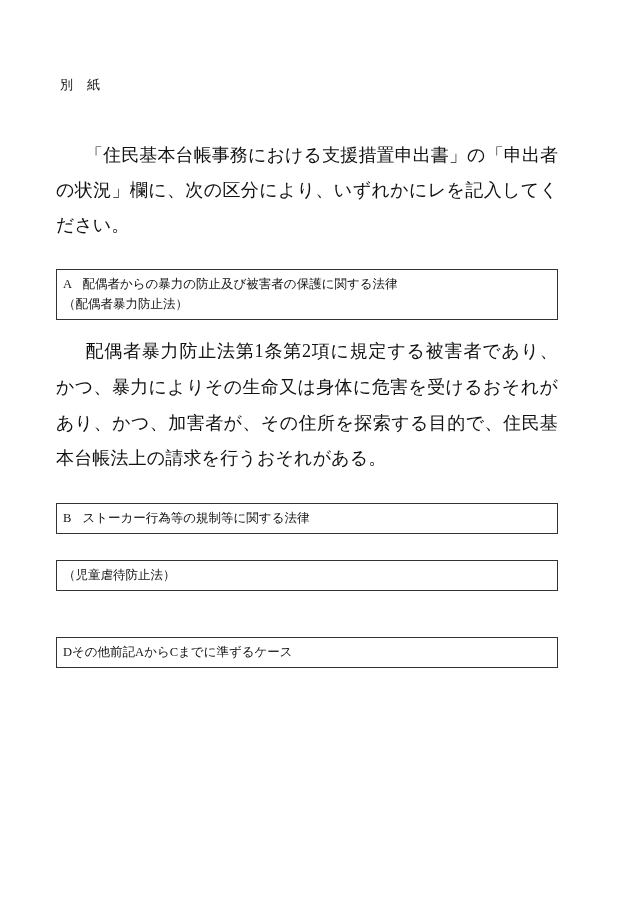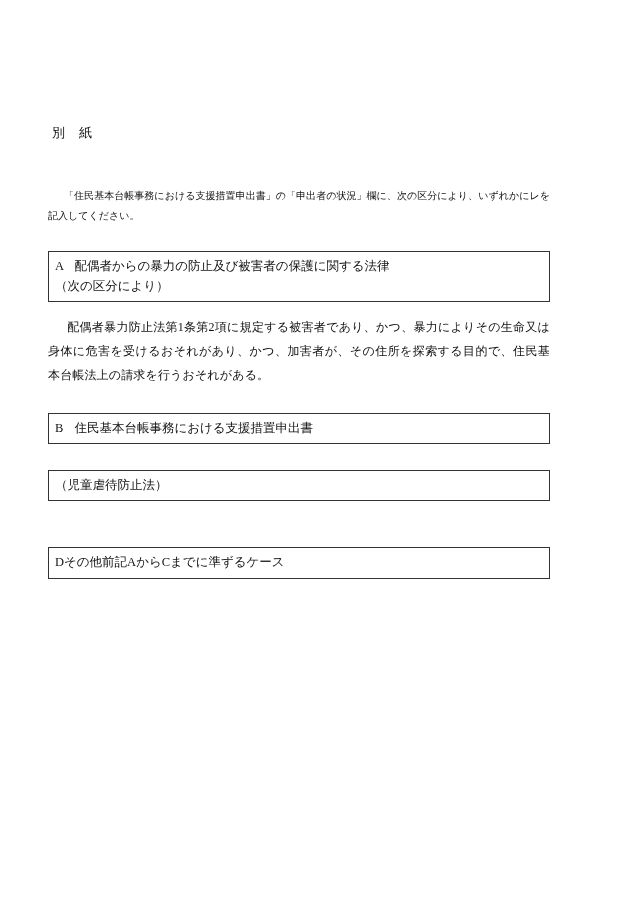--- a/index.html
+++ b/index.html
@@ -18,34 +18,33 @@
   .page {
     position: absolute;
     left: 0;
     top: 0;
     width: 630px;
     height: 916px;
     background: #ffffff;
   }
   .content {
     position: absolute;
-    left: 48px;
+    left: 56px;
     top: 76px;
     width: 502px;
-    margin-top: 48px;
   }
   .doc-label {
     font-size: 13px;
     letter-spacing: 0.5px;
     margin: 0 0 0 4px;
     font-family: "Liberation Serif", "DejaVu Serif", serif;
   }
   .intro {
     margin-top: 44px;
-    font-size: 10px;
+    font-size: 18px;
     line-height: 1.95;
     text-align: justify;
     text-justify: inter-ideograph;
   }
   .intro .indent {
     display: inline-block;
     width: 1.6em;
   }
   .section {
     margin-top: 26px;
@@ -62,21 +61,21 @@
   }
   .box .letter {
     display: inline-block;
     min-width: 1.55em;
   }
   .box .sub {
     display: block;
   }
   .para {
     margin-top: 14px;
-    font-size: 12px;
+    font-size: 18px;
     line-height: 1.98;
     text-align: justify;
     text-justify: inter-ideograph;
     letter-spacing: 0.15px;
   }
   .para .indent {
     display: inline-block;
     width: 1.6em;
   }
   .section-d {
@@ -96,28 +95,28 @@
 <div class="page">
   <div class="content">
 
     <div class="doc-label">別　紙</div>
 
     <div class="intro"><span class="indent"></span><span>「住民基本台帳事務における支援措置申出書」の「申出者の状況」欄に、次の区分により、いずれかにレを記入してください。</span></div>
 
     <div class="section">
       <div class="box">
         <div class="title-line"><span class="letter">A</span><span>配偶者からの暴力の防止及び被害者の保護に関する法律</span></div>
-        <span class="sub">（次の区分により）</span>
+        <span class="sub">（配偶者暴力防止法）</span>
       </div>
       <div class="para"><span class="indent"></span><span>配偶者暴力防止法第1条第2項に規定する被害者であり、かつ、暴力によりその生命又は身体に危害を受けるおそれがあり、かつ、加害者が、その住所を探索する目的で、住民基本台帳法上の請求を行うおそれがある。</span></div>
     </div>
 
     <div class="section">
       <div class="box">
-        <div class="title-line"><span class="letter">B</span><span>住民基本台帳事務における支援措置申出書</span></div>
+        <div class="title-line"><span class="letter">B</span><span>ストーカー行為等の規制等に関する法律</span></div>
       </div>
     </div>
 
     <div class="section">
       <div class="box">
         <span class="sub">（児童虐待防止法）</span>
       </div>
     </div>
 
     <div class="section-d">

